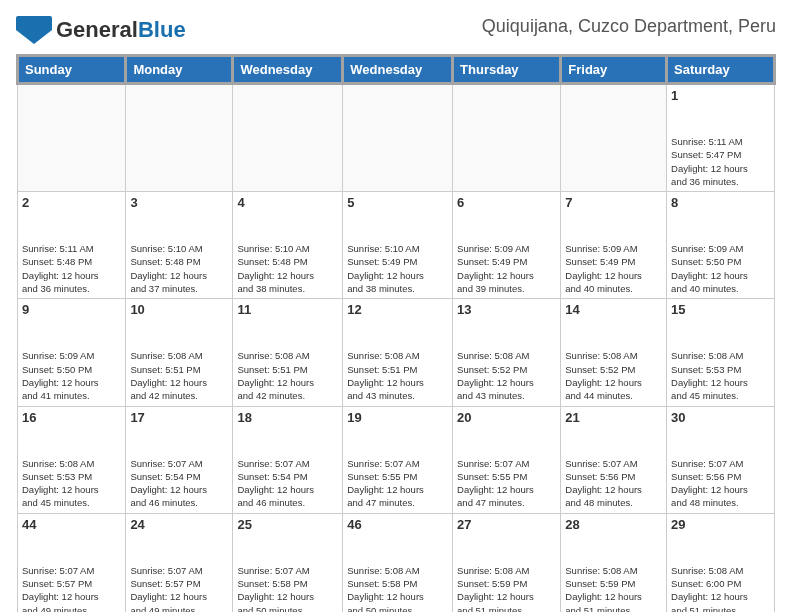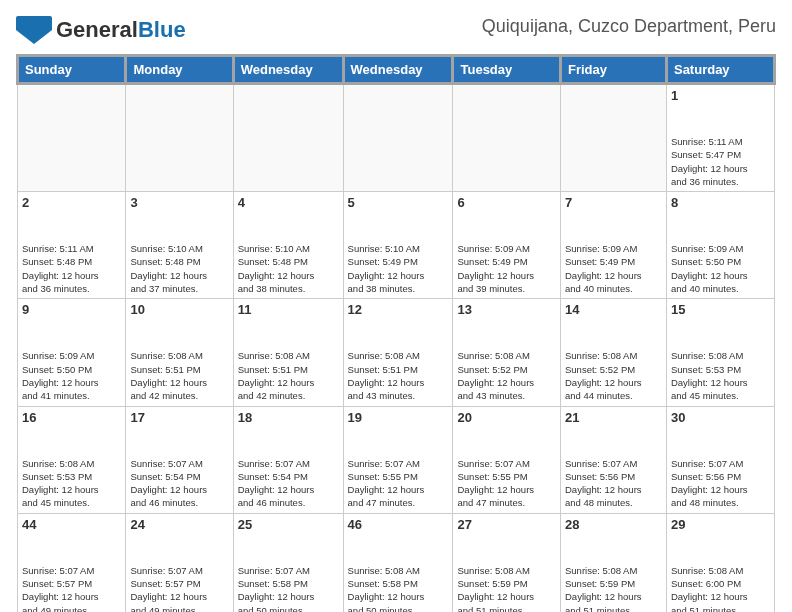--- a/index.html
+++ b/index.html
@@ -120,21 +120,21 @@
   </div>
 </div>
 
 <table class="calendar">
   <thead>
     <tr>
     <th>Sunday</th>
         <th>Monday</th>
         <th>Wednesday</th>
         <th>Wednesday</th>
-        <th>Tuesday</th>
+        <th>Thursday</th>
         <th>Friday</th>
         <th>Saturday</th>
       </tr>
   </thead>
   <tbody id="calendar-body">
   <tr>
         <td class="empty"></td>
         <td class="empty"></td>
         <td class="empty"></td>
         <td class="empty"></td>

